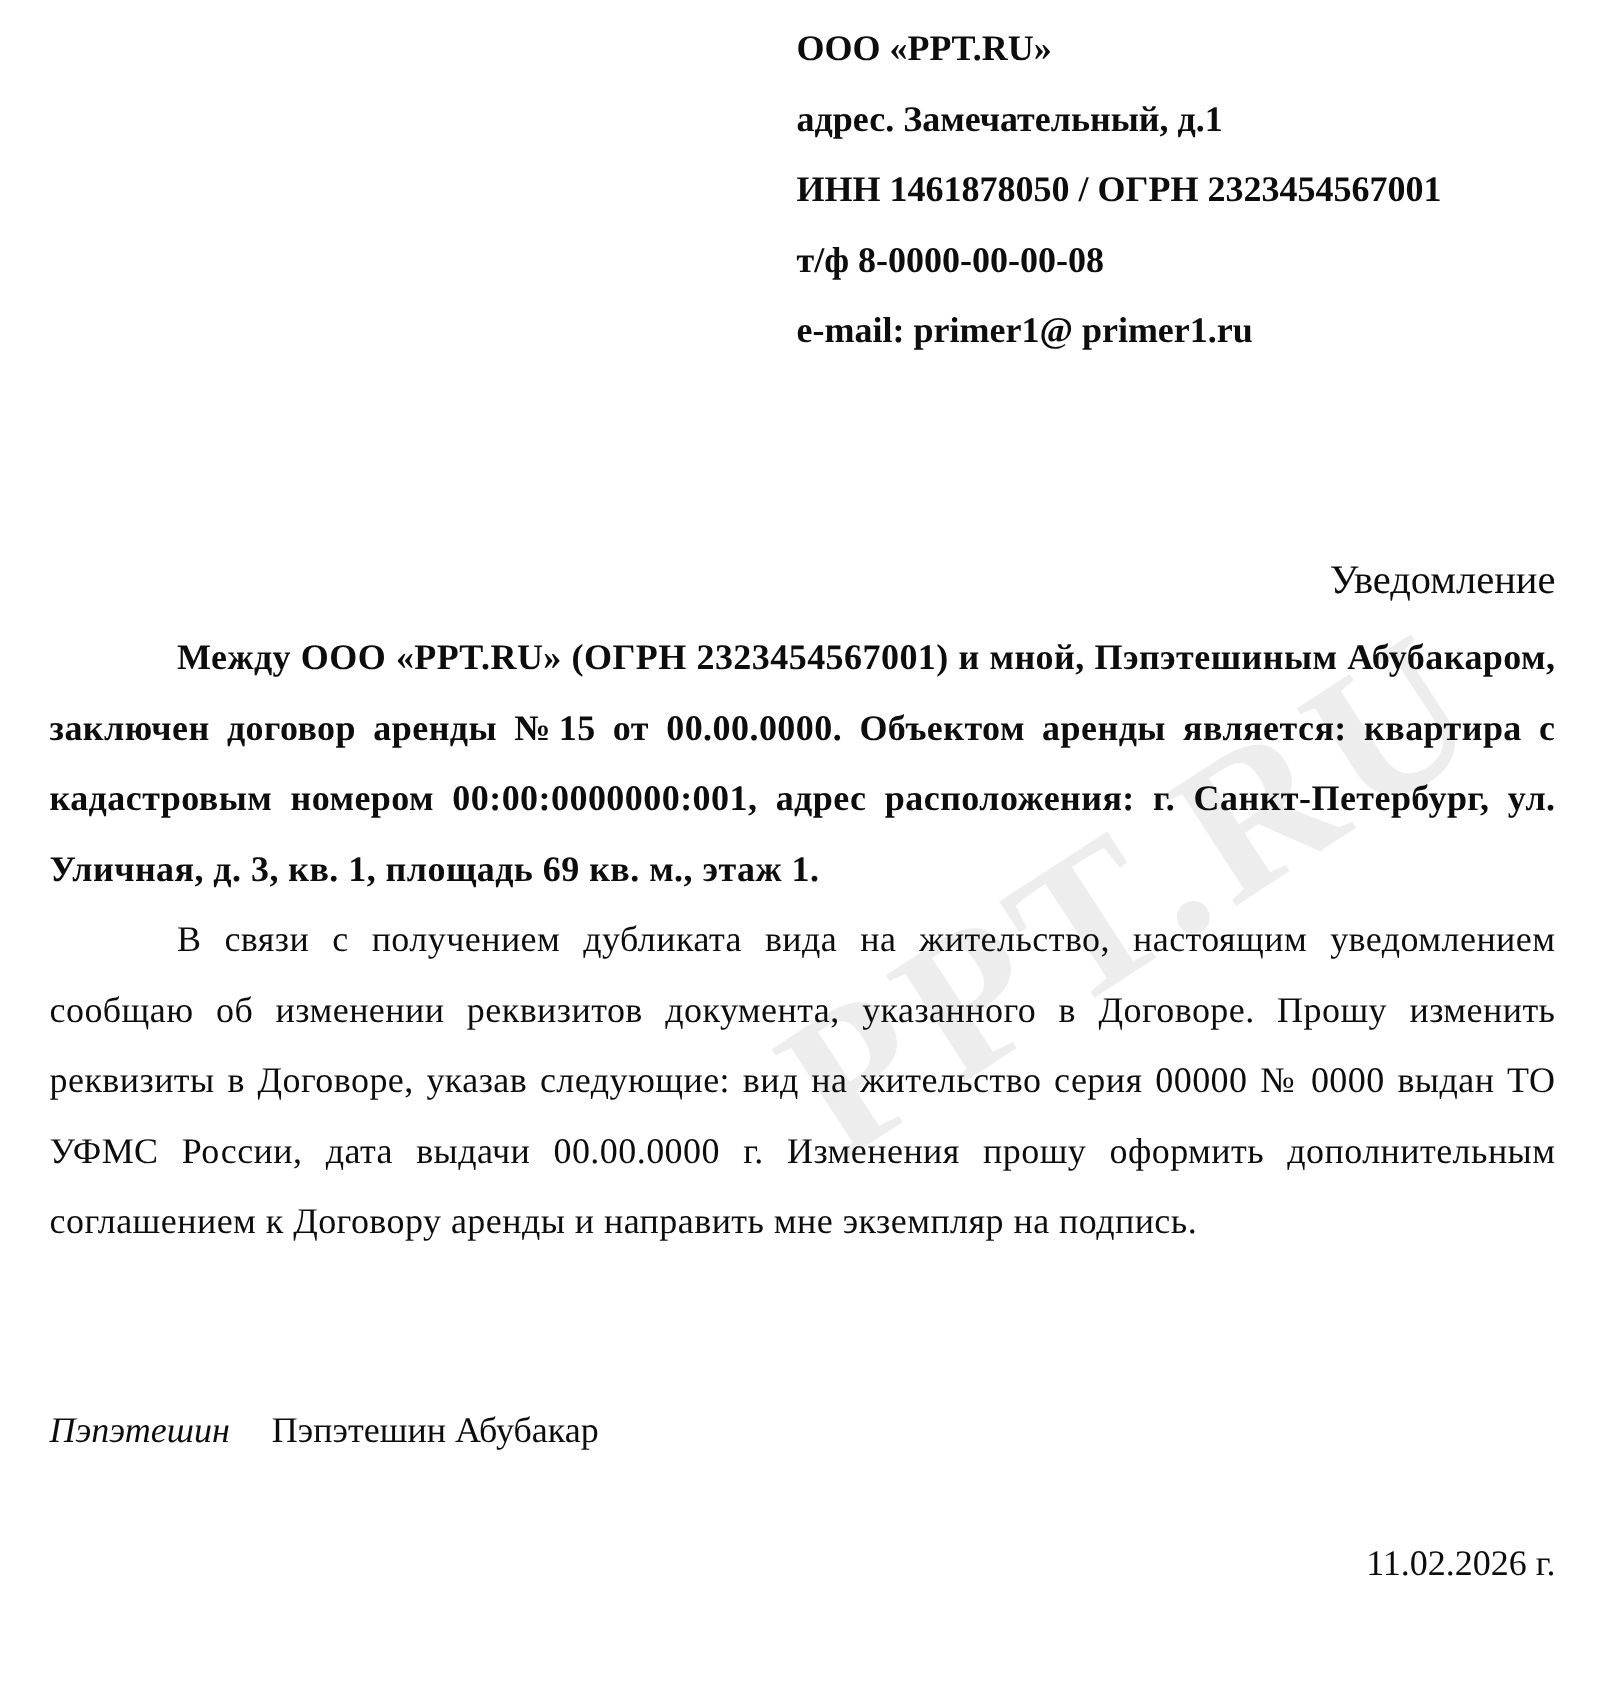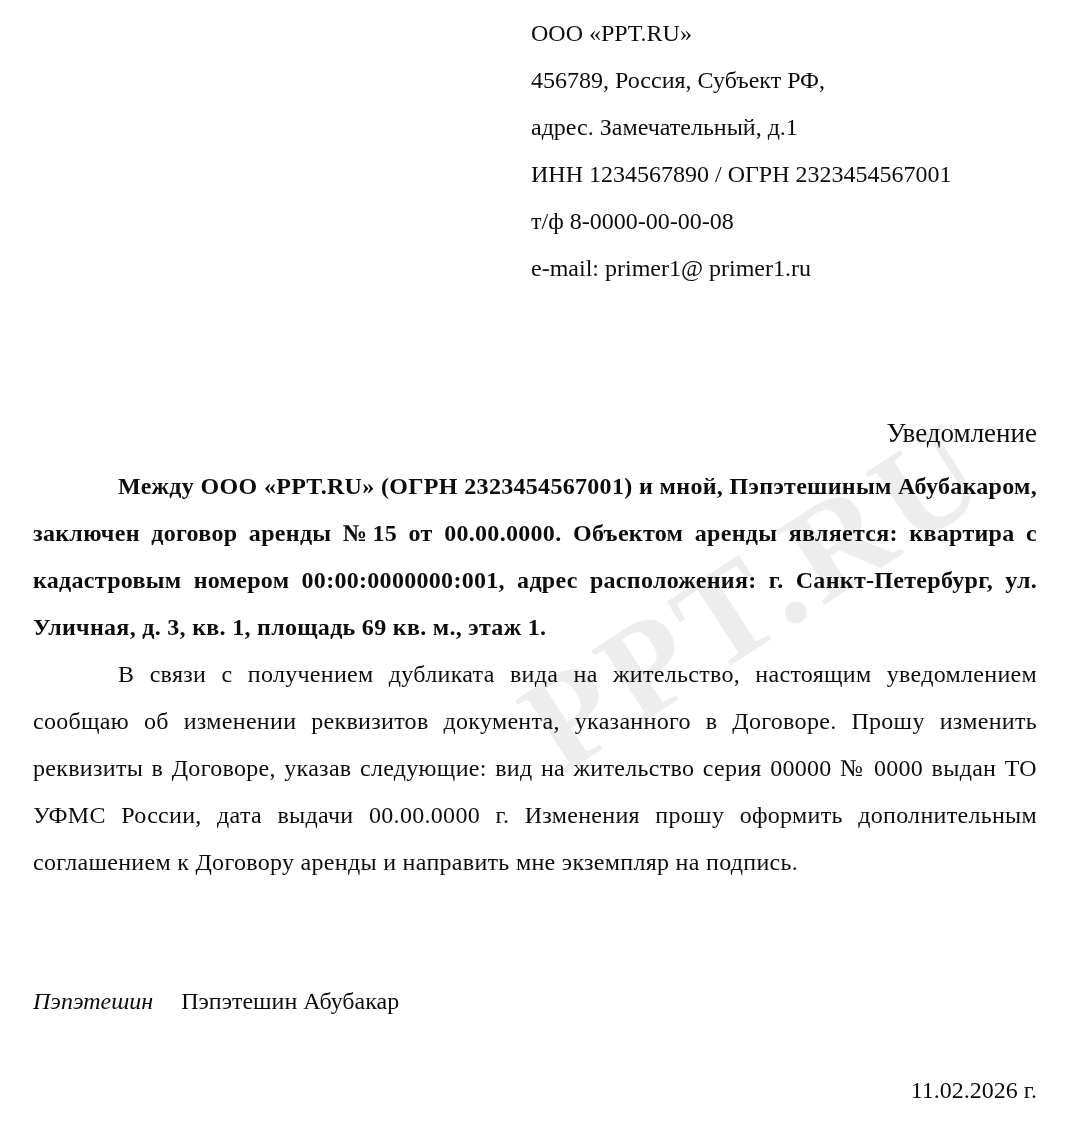--- a/index.html
+++ b/index.html
@@ -41,20 +41,21 @@
   }
   .sender-block, .doc-title, .para, .signature-line, .doc-date {
     position: relative;
     z-index: 1;
   }
   .sender-block {
     margin-left: 498px;
   }
   .sender-line {
     white-space: nowrap;
+    font-weight: bold;
   }
   .doc-title {
     margin-top: 118px;
     text-align: right;
     font-size: 27px;
   }
   .para {
     margin: 0;
     text-align: justify;
     text-justify: inter-word;
@@ -81,23 +82,22 @@
 </style>
 </head>
 <body>
 
 <div class="page" style="color: rgb(13, 13, 13); background: rgb(255, 255, 255);">
 
   <div class="watermark" style="color: rgba(0, 0, 0, 0.07);">PPT.RU</div>
 
   <div class="sender-block">
     <div class="sender-line">ООО «PPT.RU»</div>
-    <div class="sender-line">456789, Россия, Субъект РФ,</div>
     <div class="sender-line">адрес. Замечательный, д.1</div>
-    <div class="sender-line">ИНН 1234567890 / ОГРН 2323454567001</div>
+    <div class="sender-line">ИНН 1461878050 / ОГРН 2323454567001</div>
     <div class="sender-line">т/ф 8-0000-00-00-08</div>
     <div class="sender-line">e-mail: primer1@ primer1.ru</div>
   </div>
 
   <div class="doc-title">Уведомление</div>
 
   <p class="para first">Между ООО «PPT.RU» (ОГРН 2323454567001) и мной, Пэпэтешиным Абубакаром, заключен договор аренды №15 от 00.00.0000. Объектом аренды является: квартира с кадастровым номером 00:00:0000000:001, адрес расположения: г. Санкт-Петербург, ул. Уличная, д. 3, кв. 1, площадь 69 кв. м., этаж 1.</p>
 
   <p class="para">В связи с получением дубликата вида на жительство, настоящим уведомлением сообщаю об изменении реквизитов документа, указанного в Договоре. Прошу изменить реквизиты в Договоре, указав следующие: вид на жительство серия 00000 № 0000 выдан ТО УФМС России, дата выдачи 00.00.0000 г. Изменения прошу оформить дополнительным соглашением к Договору аренды и направить мне экземпляр на подпись.</p>
 

